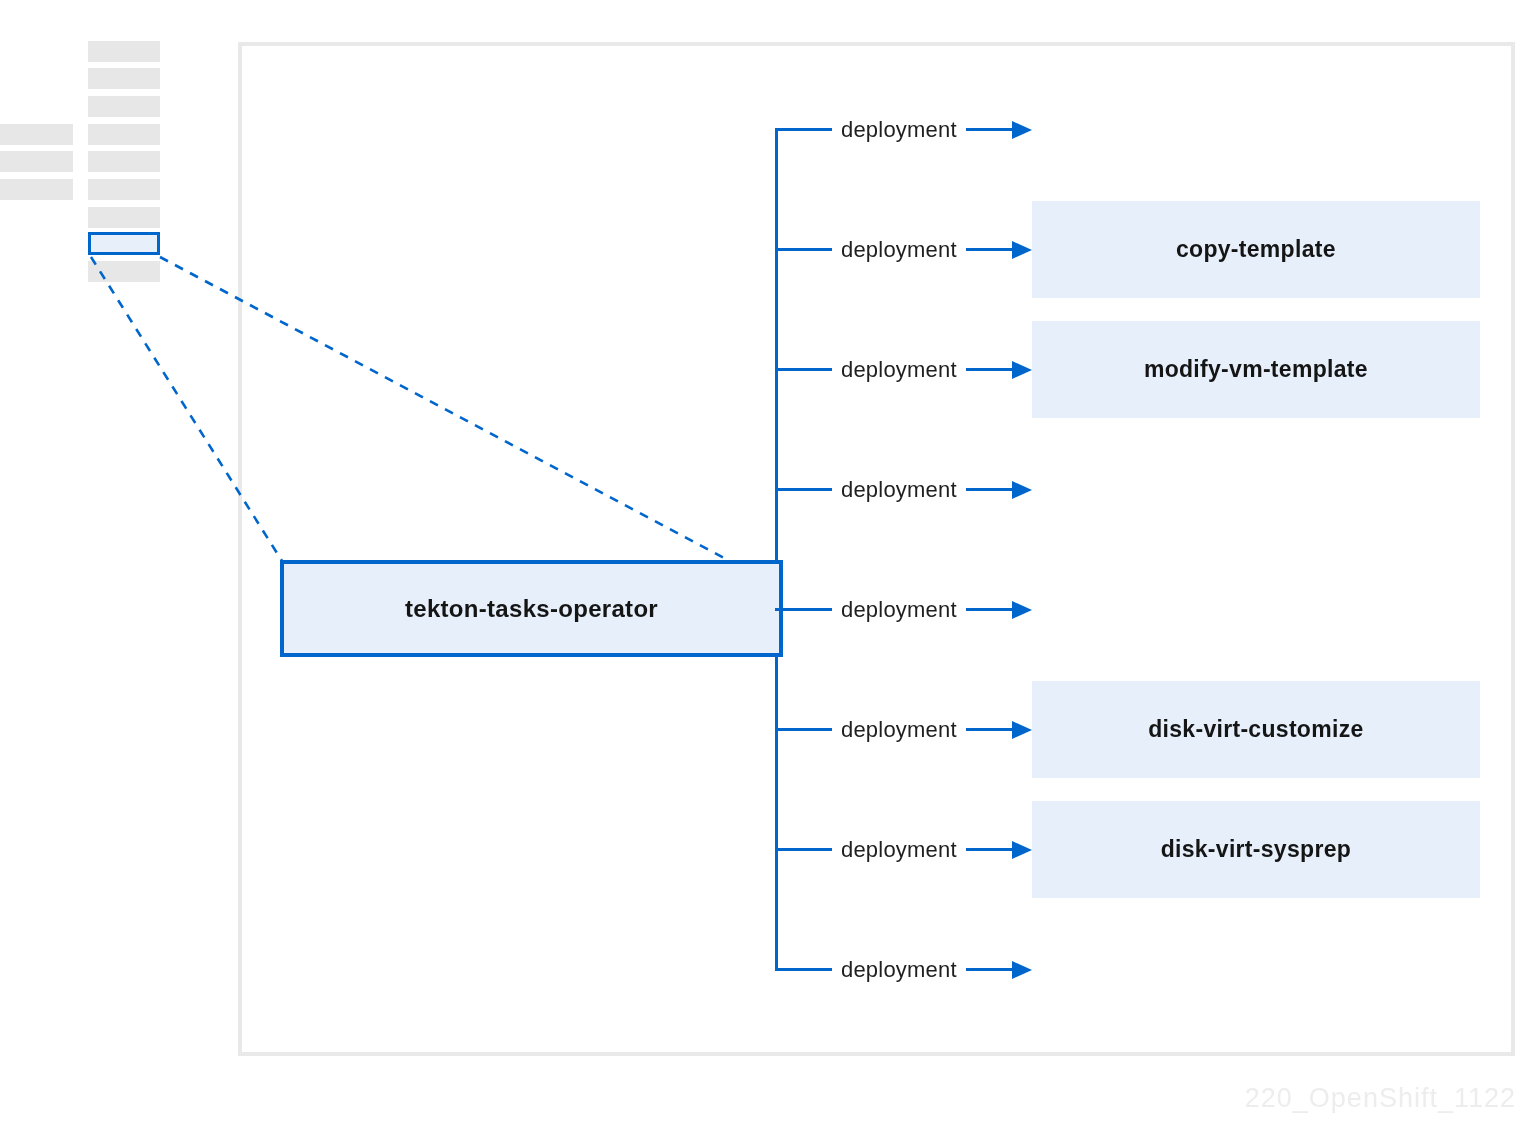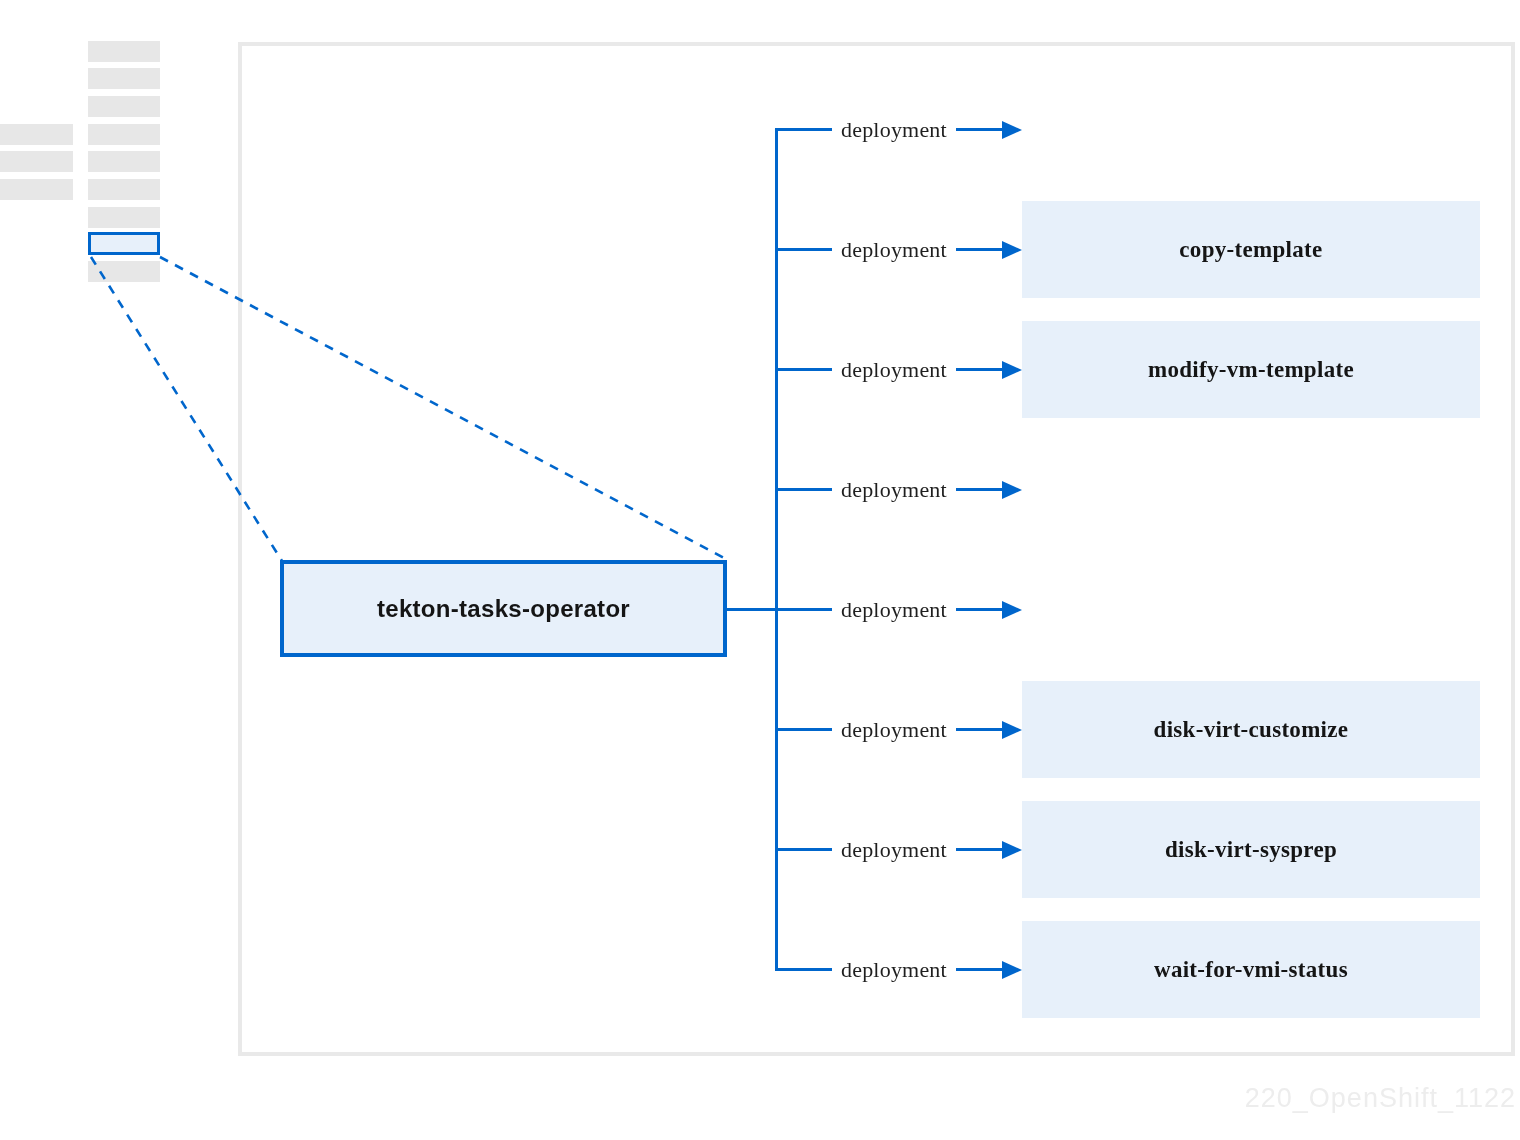--- a/index.html
+++ b/index.html
@@ -36,21 +36,21 @@
   .callout-svg { position: absolute; inset: 0; width: 1520px; height: 1140px; pointer-events: none; }
   .callout-svg line {
     stroke: var(--accent-blue, #0066cc);
     stroke-width: 2.6;
     stroke-dasharray: 9 8;
     fill: none;
   }
 
   
   .operator-box {
-    position: absolute; left: 280px; top: 560px; width: 447px; height: 97px;
+    position: absolute; left: 280px; top: 560px; width: 503px; height: 97px;
     background: var(--box-fill, #e8f1fa);
     border: 4px solid var(--accent-blue, #0066cc);
     box-sizing: border-box;
     display: flex; align-items: center; justify-content: center;
     font-weight: bold; font-size: 24px; letter-spacing: 0.3px;
     color: var(--text-dark, #151515);
   }
   .operator-connector {
     position: absolute; left: 725px; top: 608px; width: 52px; height: 3px;
     background: var(--accent-blue, #0066cc);
@@ -59,21 +59,21 @@
   
   .trunk {
     position: absolute; left: 775px; top: 128px; width: 3px; height: 842px;
     background: var(--accent-blue, #0066cc);
     border-radius: 2px;
   }
 
   
   .row {
     position: absolute; left: 775px; width: 705px; height: 97px;
-    display: flex; align-items: center; font-family: Liberation Serif, serif;
+    display: flex; align-items: center;
   }
   .connector-line { height: 0; border-top: 3px solid var(--accent-blue, #0066cc); }
   .line-a { width: 57px; }
   .line-b { width: 46px; }
   .deployment-label {
     padding: 0 9px; font-size: 22px; font-weight: 400; white-space: nowrap;
     color: var(--label-text, #1f1f1f); letter-spacing: 0.2px;
   }
   .arrowhead {
     width: 0; height: 0;
@@ -179,18 +179,17 @@
     <div class="connector-line line-b"></div>
     <div class="arrowhead"></div>
     <div class="task-box">disk-virt-sysprep</div>
   </div>
 
   <div class="row" style="top:921px">
     <div class="connector-line line-a"></div>
     <div class="deployment-label">deployment</div>
     <div class="connector-line line-b"></div>
     <div class="arrowhead"></div>
-    <div class="task-box">wait-for-vmi-status</div>
   </div>
 
   <div class="watermark">220_OpenShift_1122</div>
 
 </div>
 
 </body></html>

